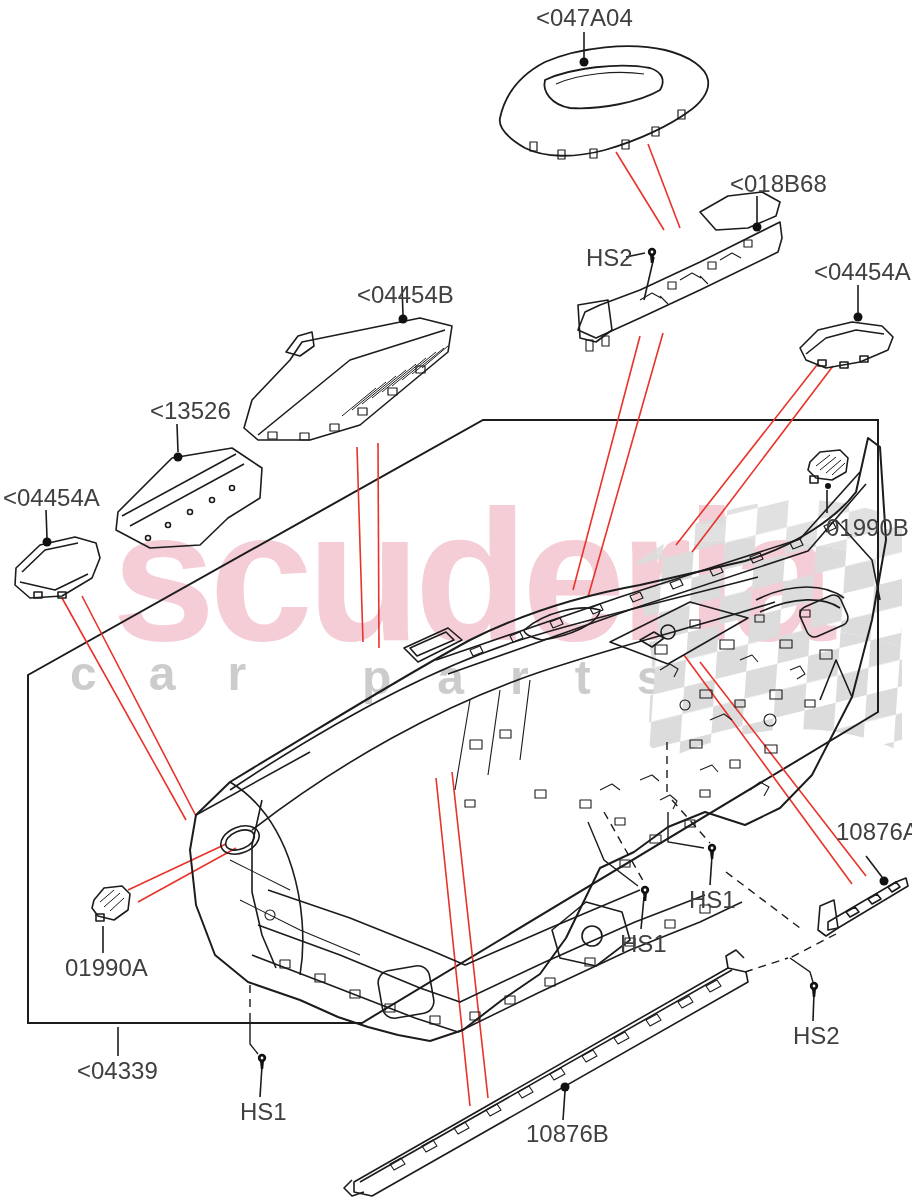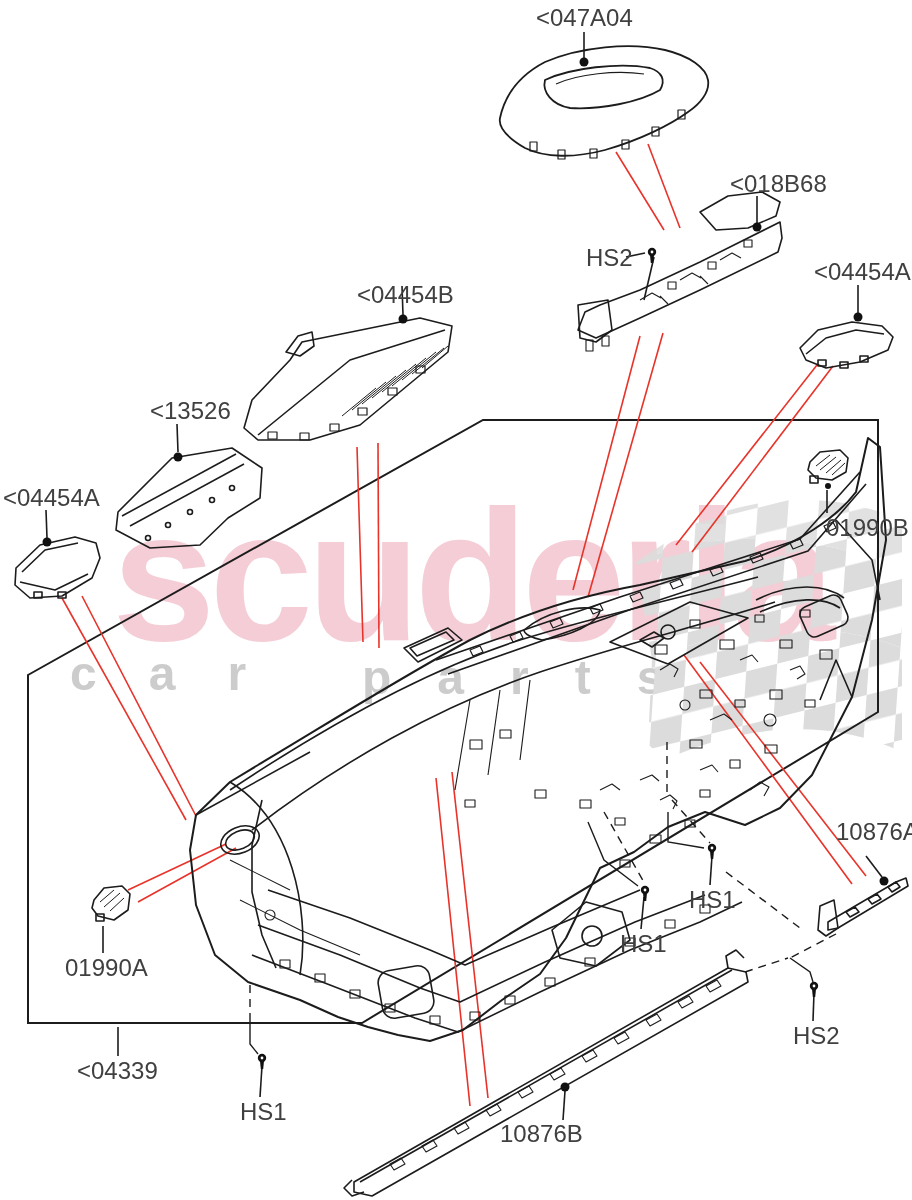--- a/index.html
+++ b/index.html
@@ -7,21 +7,21 @@
          font-family:"Liberation Sans",sans-serif;}
   svg{position:absolute;left:0;top:0;}
   .lbl{position:absolute;font-size:24px;font-weight:normal;color:#404040;white-space:nowrap;
        letter-spacing:0px;cursor:pointer;line-height:1;}
   
   #L1{left:536px;top:6px;}   #L2{left:730px;top:172px;} #L3{left:357px;top:261px;margin-top:22px;}
   #L4{left:814px;top:260px;} #L5{left:150px;top:399px;} #L6{left:3px;top:486px;}
   #L7{left:826px;top:516px;} #L8{left:586px;top:246px;} #L9{left:836px;top:820px;}
   #L10{left:689px;top:888px;} #L11{left:620px;top:932px;} #L12{left:793px;top:1024px;}
   #L13{left:65px;top:956px;}  #L14{left:77px;top:1059px;} #L15{left:240px;top:1100px;}
-  #L16{left:500px;top:1122px;}
+  #L16{left:526px;top:1122px;}
   .wm-brand{font-family:"Liberation Sans",sans-serif;font-weight:bold;letter-spacing:-6px;}
   .wm-sub{font-family:"Liberation Sans",sans-serif;font-weight:bold;}
 </style>
 </head>
 <body>
 
 <div id="stage">
 
 <svg width="912" height="1200" viewBox="0 0 912 1200">
   <defs>

